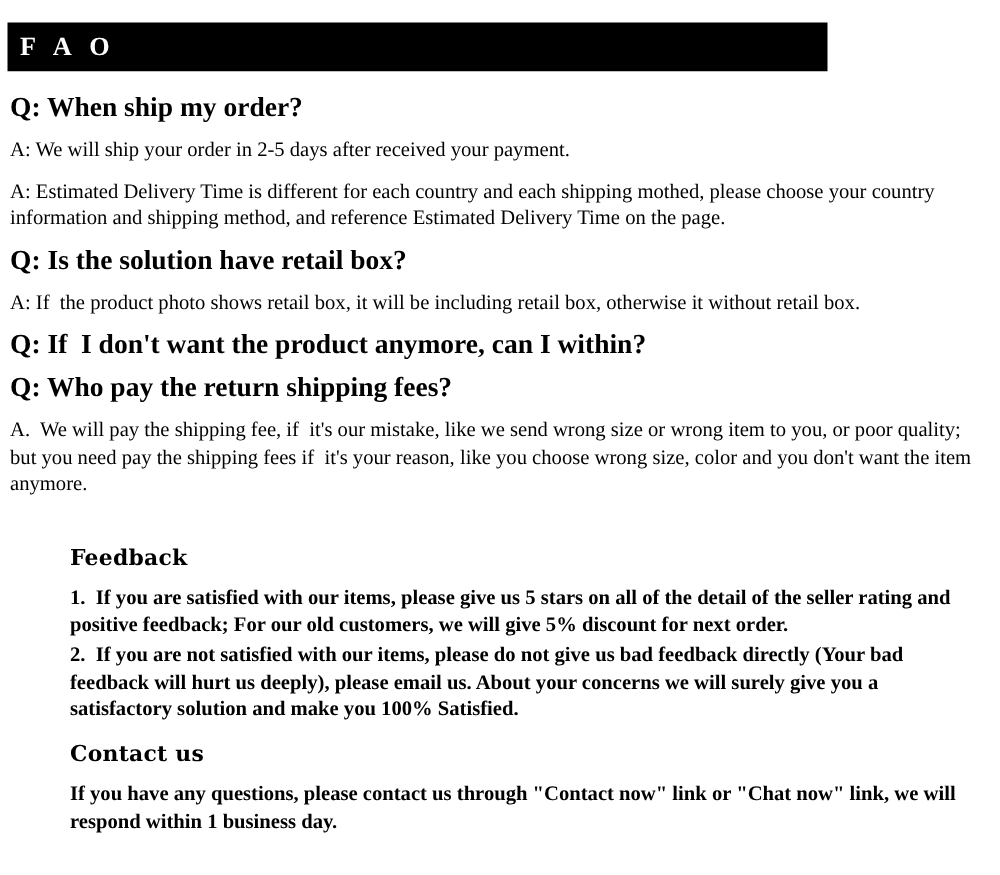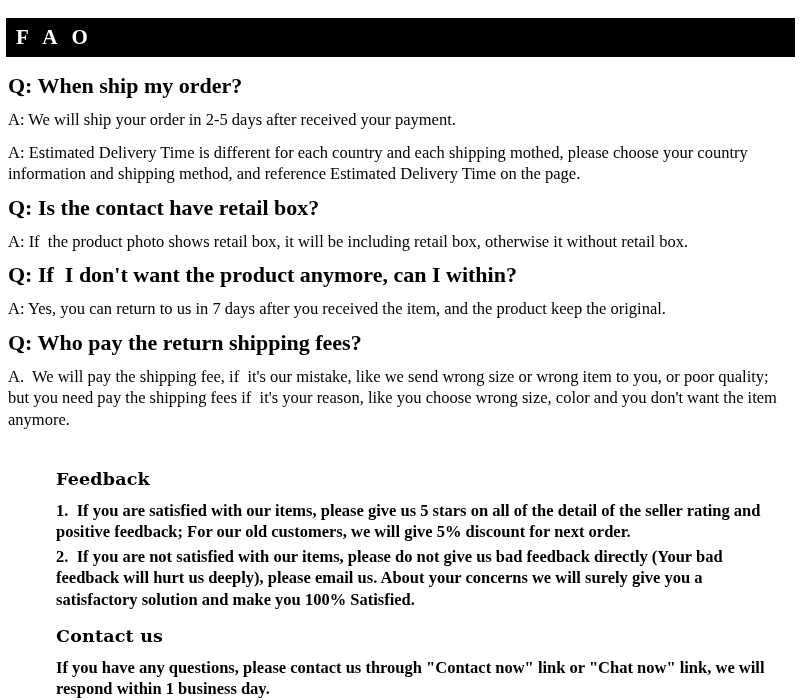--- a/index.html
+++ b/index.html
@@ -21,21 +21,21 @@
     width: 800px;
     height: 700px;
     box-sizing: border-box;
   }
 
   
   .header-bar {
     position: absolute;
     left: 6px;
     top: 18px;
-    width: 789px;
+    width: 656px;
     height: 39px;
     background: #000000;
     display: flex;
     align-items: center;
   }
   .header-title {
     color: #ffffff;
     font-family: "Liberation Serif", "DejaVu Serif", serif;
     font-weight: 700;
     font-size: 21px;
@@ -118,27 +118,26 @@
     <div class="qa-block">
       <div class="q-line">Q: When ship my order?</div>
       <div class="a-line">A: We will ship your order in 2-5 days after received your payment.</div>
     </div>
 
     <div class="qa-block">
       <div class="a-line">A: Estimated Delivery Time is different for each country and each shipping mothed, please choose your country information and shipping method, and reference Estimated Delivery Time on the page.</div>
     </div>
 
     <div class="qa-block">
-      <div class="q-line">Q: Is the contact have retail box?</div>
+      <div class="q-line">Q: Is the solution have retail box?</div>
       <div class="a-line">A: If  the product photo shows retail box, it will be including retail box, otherwise it without retail box.</div>
     </div>
 
     <div class="qa-block">
       <div class="q-line">Q: If  I don't want the product anymore, can I within?</div>
-      <div class="a-line">A: Yes, you can return to us in 7 days after you received the item, and the product keep the original.</div>
     </div>
 
     <div class="qa-block">
       <div class="q-line">Q: Who pay the return shipping fees?</div>
       <div class="a-line">A.  We will pay the shipping fee, if  it's our mistake, like we send wrong size or wrong item to you, or poor quality; but you need pay the shipping fees if  it's your reason, like you choose wrong size, color and you don't want the item anymore.</div>
     </div>
 
     <div class="gap-before-feedback"></div>
 
     <div class="section">

